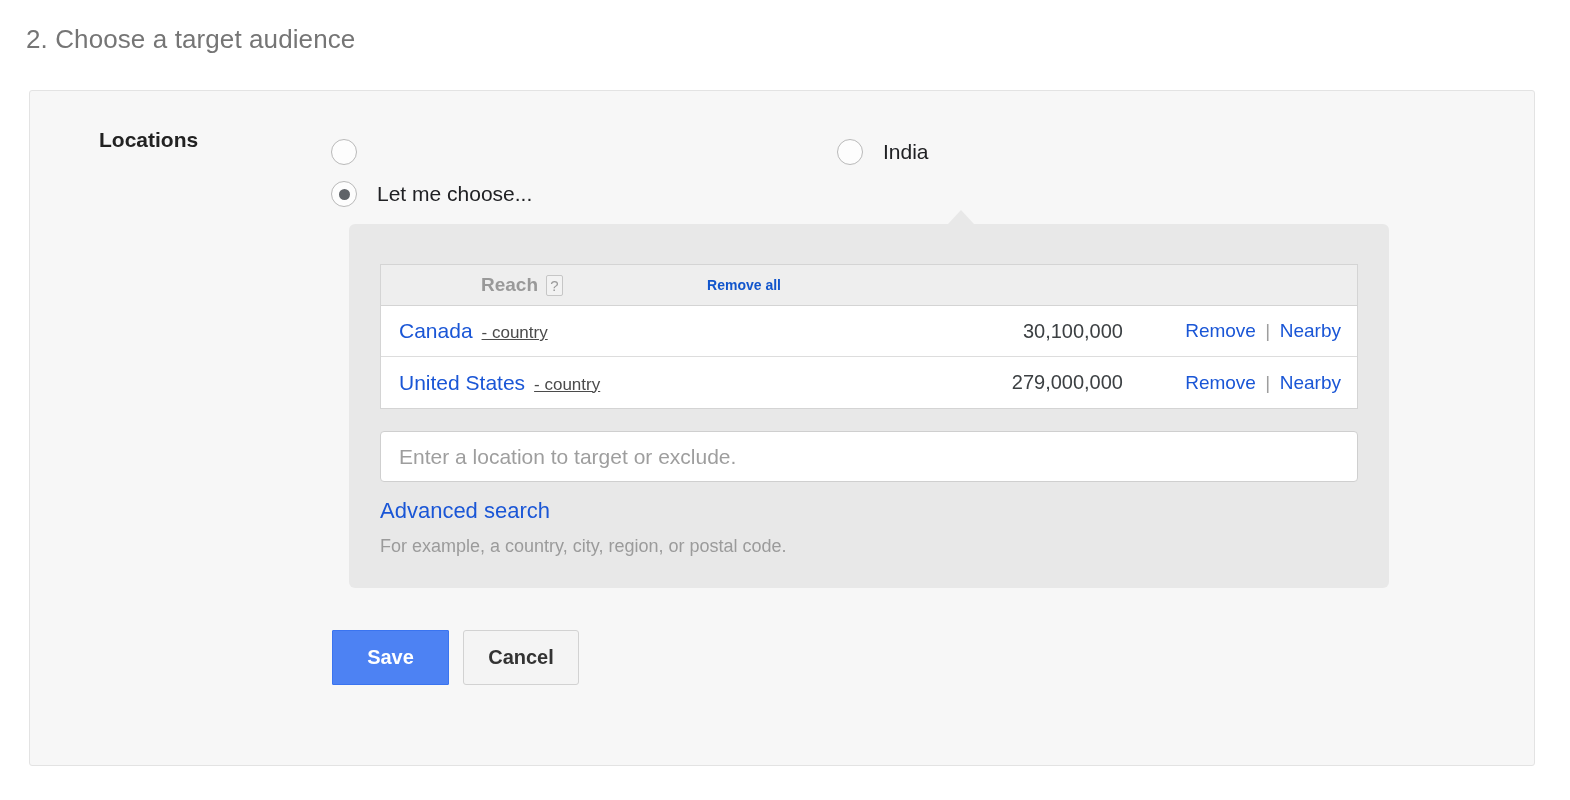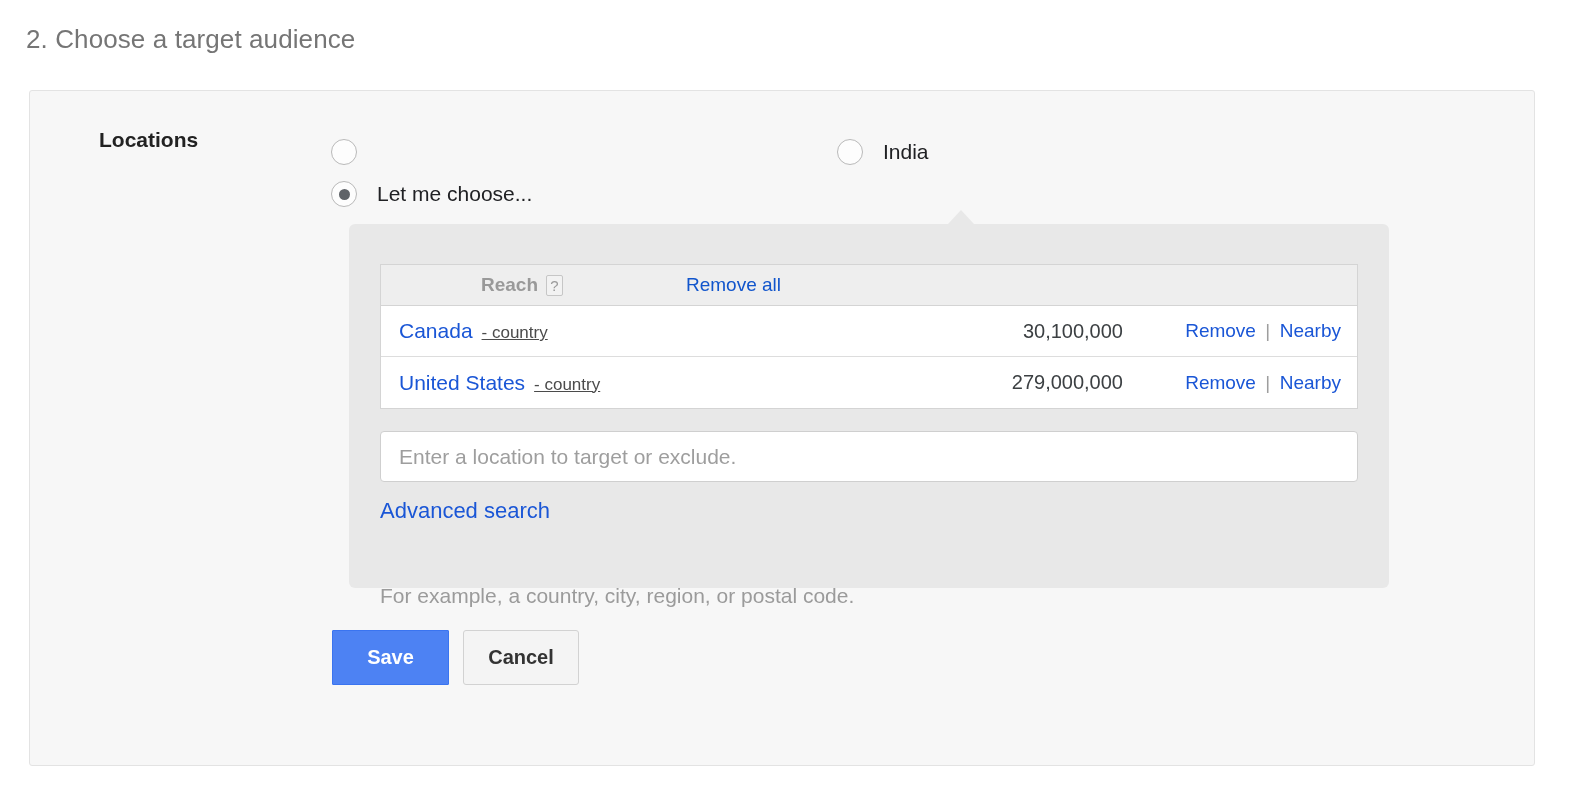--- a/index.html
+++ b/index.html
@@ -179,22 +179,22 @@
     text-align: center;
     font-size: 15px;
     color: #9a9a9a;
     border: 1px solid #c6c6c6;
     background: #f2f2f2;
     border-radius: 2px;
     box-sizing: border-box;
     cursor: pointer;
   }
   .remove-all {
-    font-size: 19px;
-    font-weight: normal;
+    font-size: 14px;
+    font-weight: bold;
     color: #1155cc;
     text-decoration: none;
     cursor: pointer;
   }
 
   .loc-name {
     font-size: 21px;
     color: #1a56d6;
     text-decoration: none;
     cursor: pointer;
@@ -250,24 +250,23 @@
     font-size: 22px;
     color: #1a56d6;
     text-decoration: none;
     cursor: pointer;
     white-space: nowrap;
   }
   .hint {
     position: absolute;
     left: 380px;
     top: 536px;
-    font-size: 21px;
+    font-size: 18px;
     color: #9b9b9b;
     white-space: nowrap;
-    margin-top: 48px;
   }
 
   
   .btn-save {
     position: absolute;
     left: 332px;
     top: 630px;
     width: 117px;
     height: 55px;
     background: #4d82f3;

